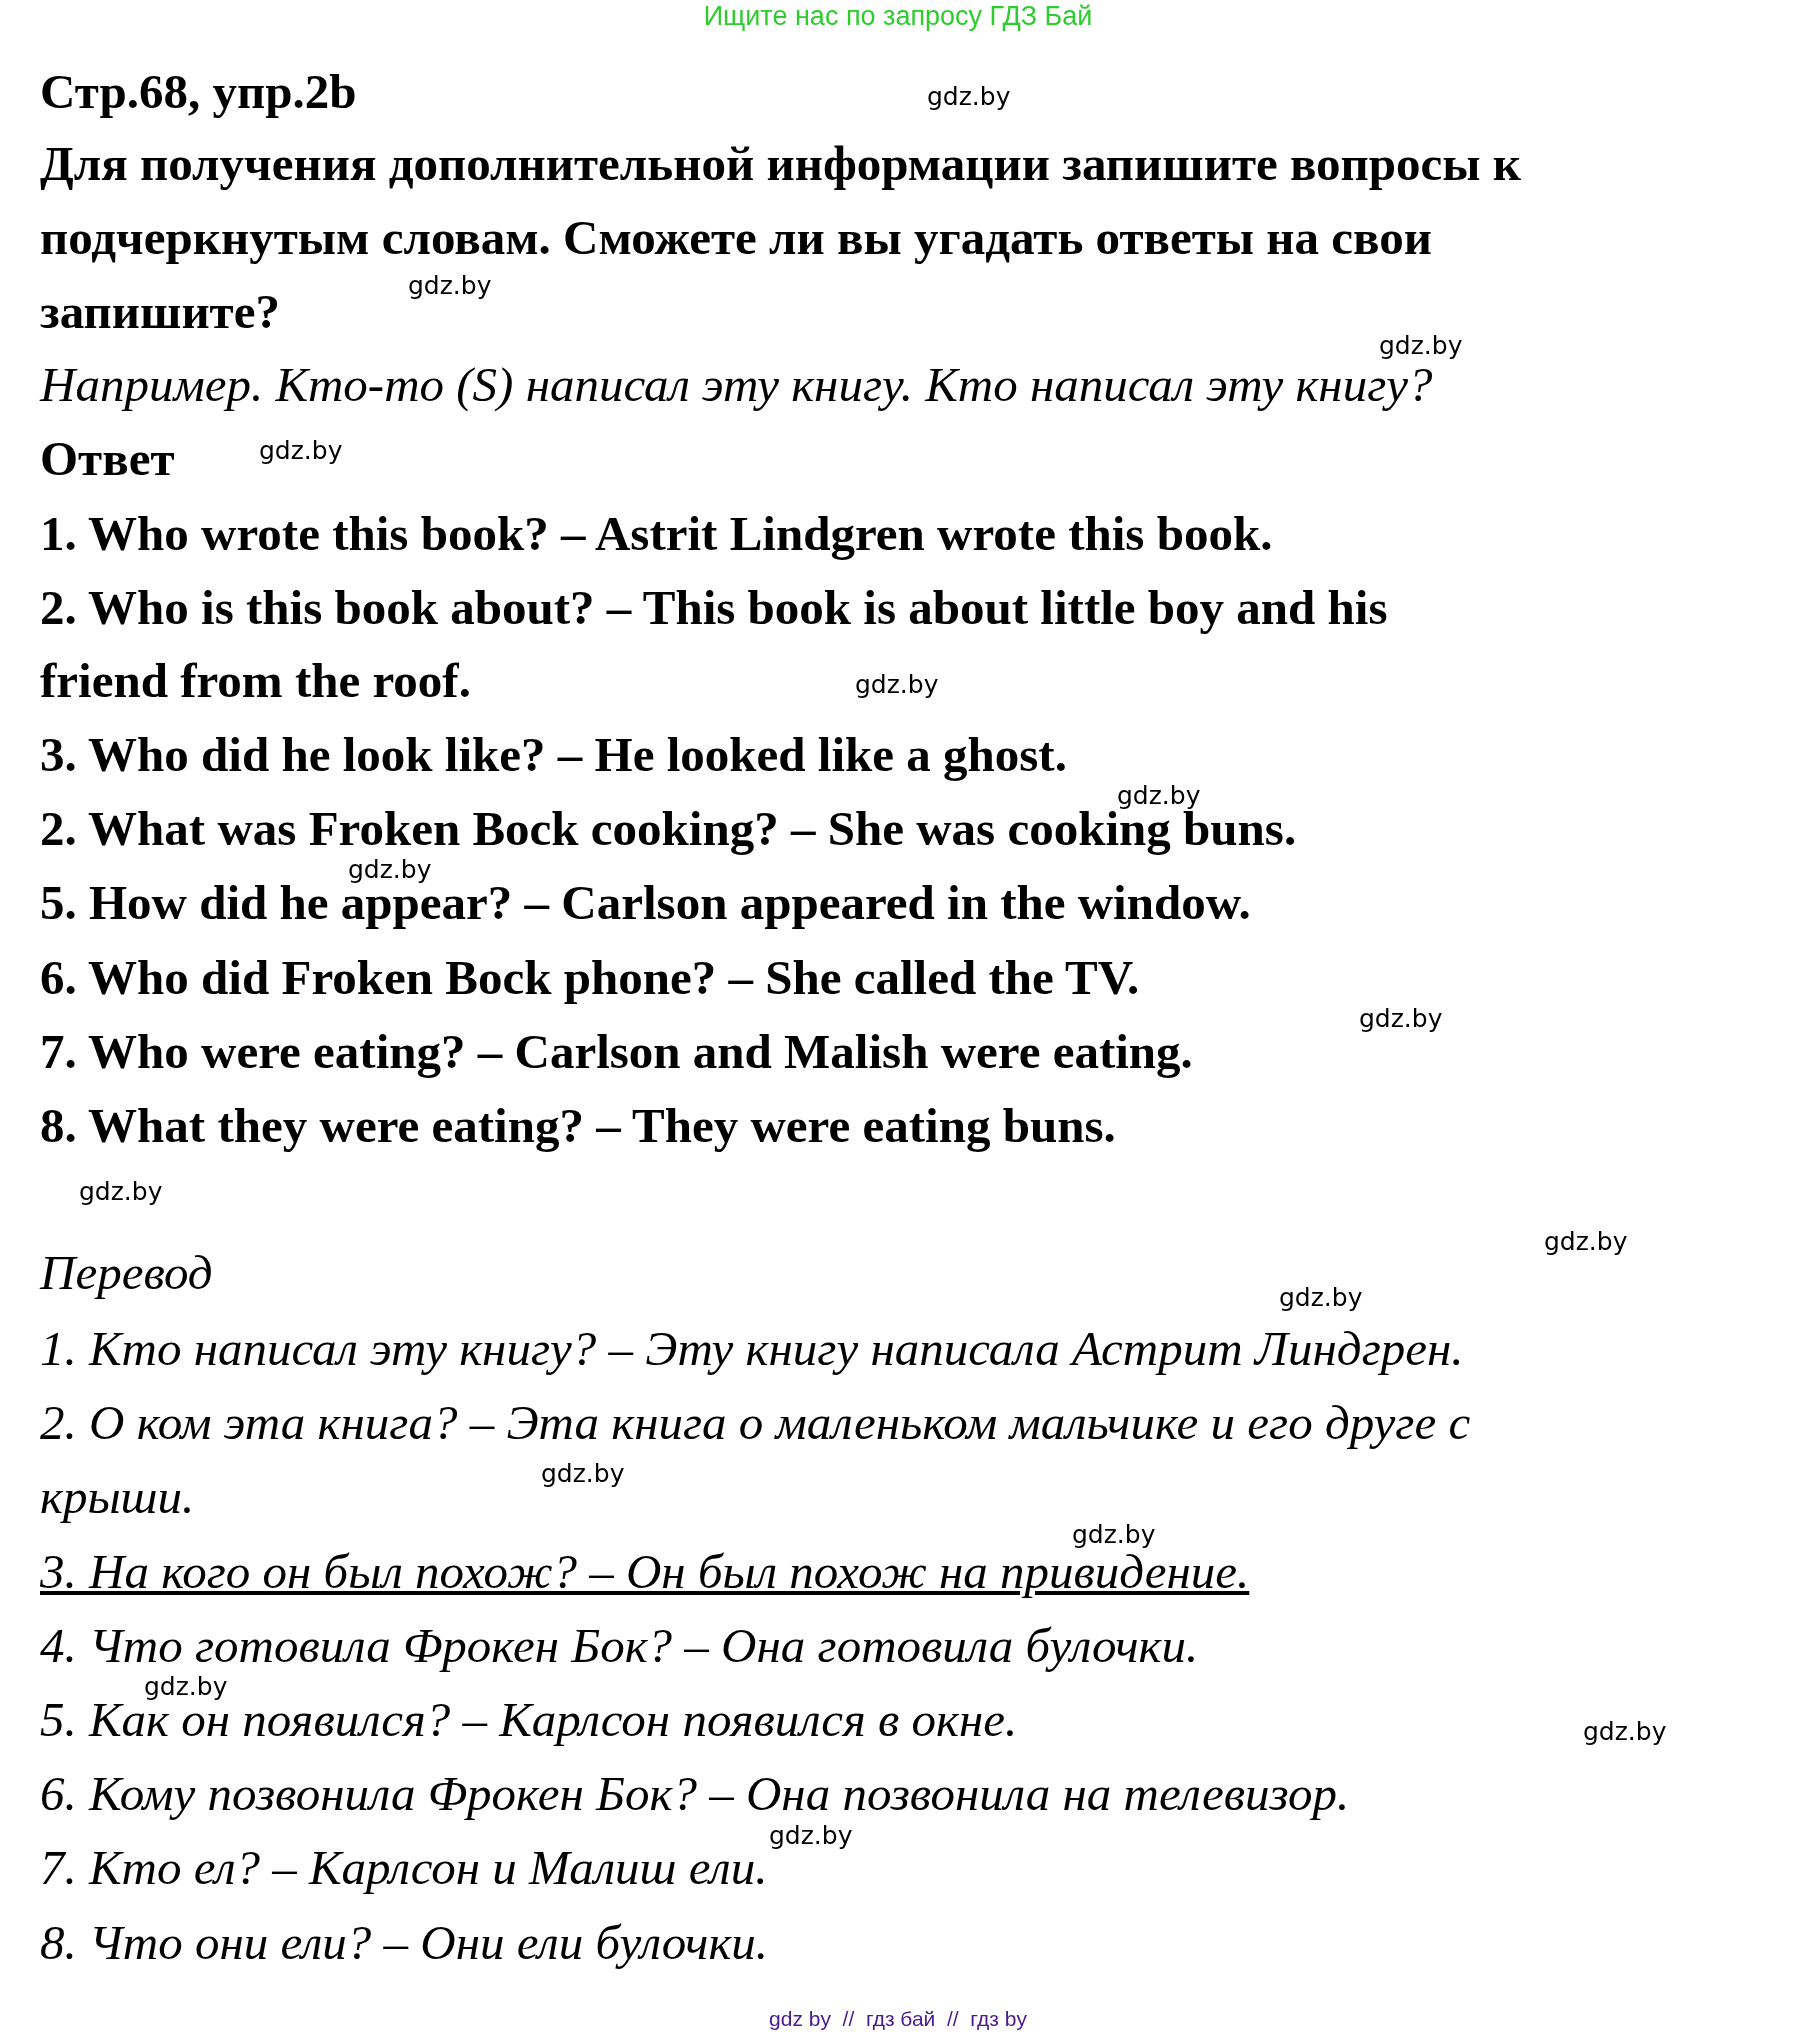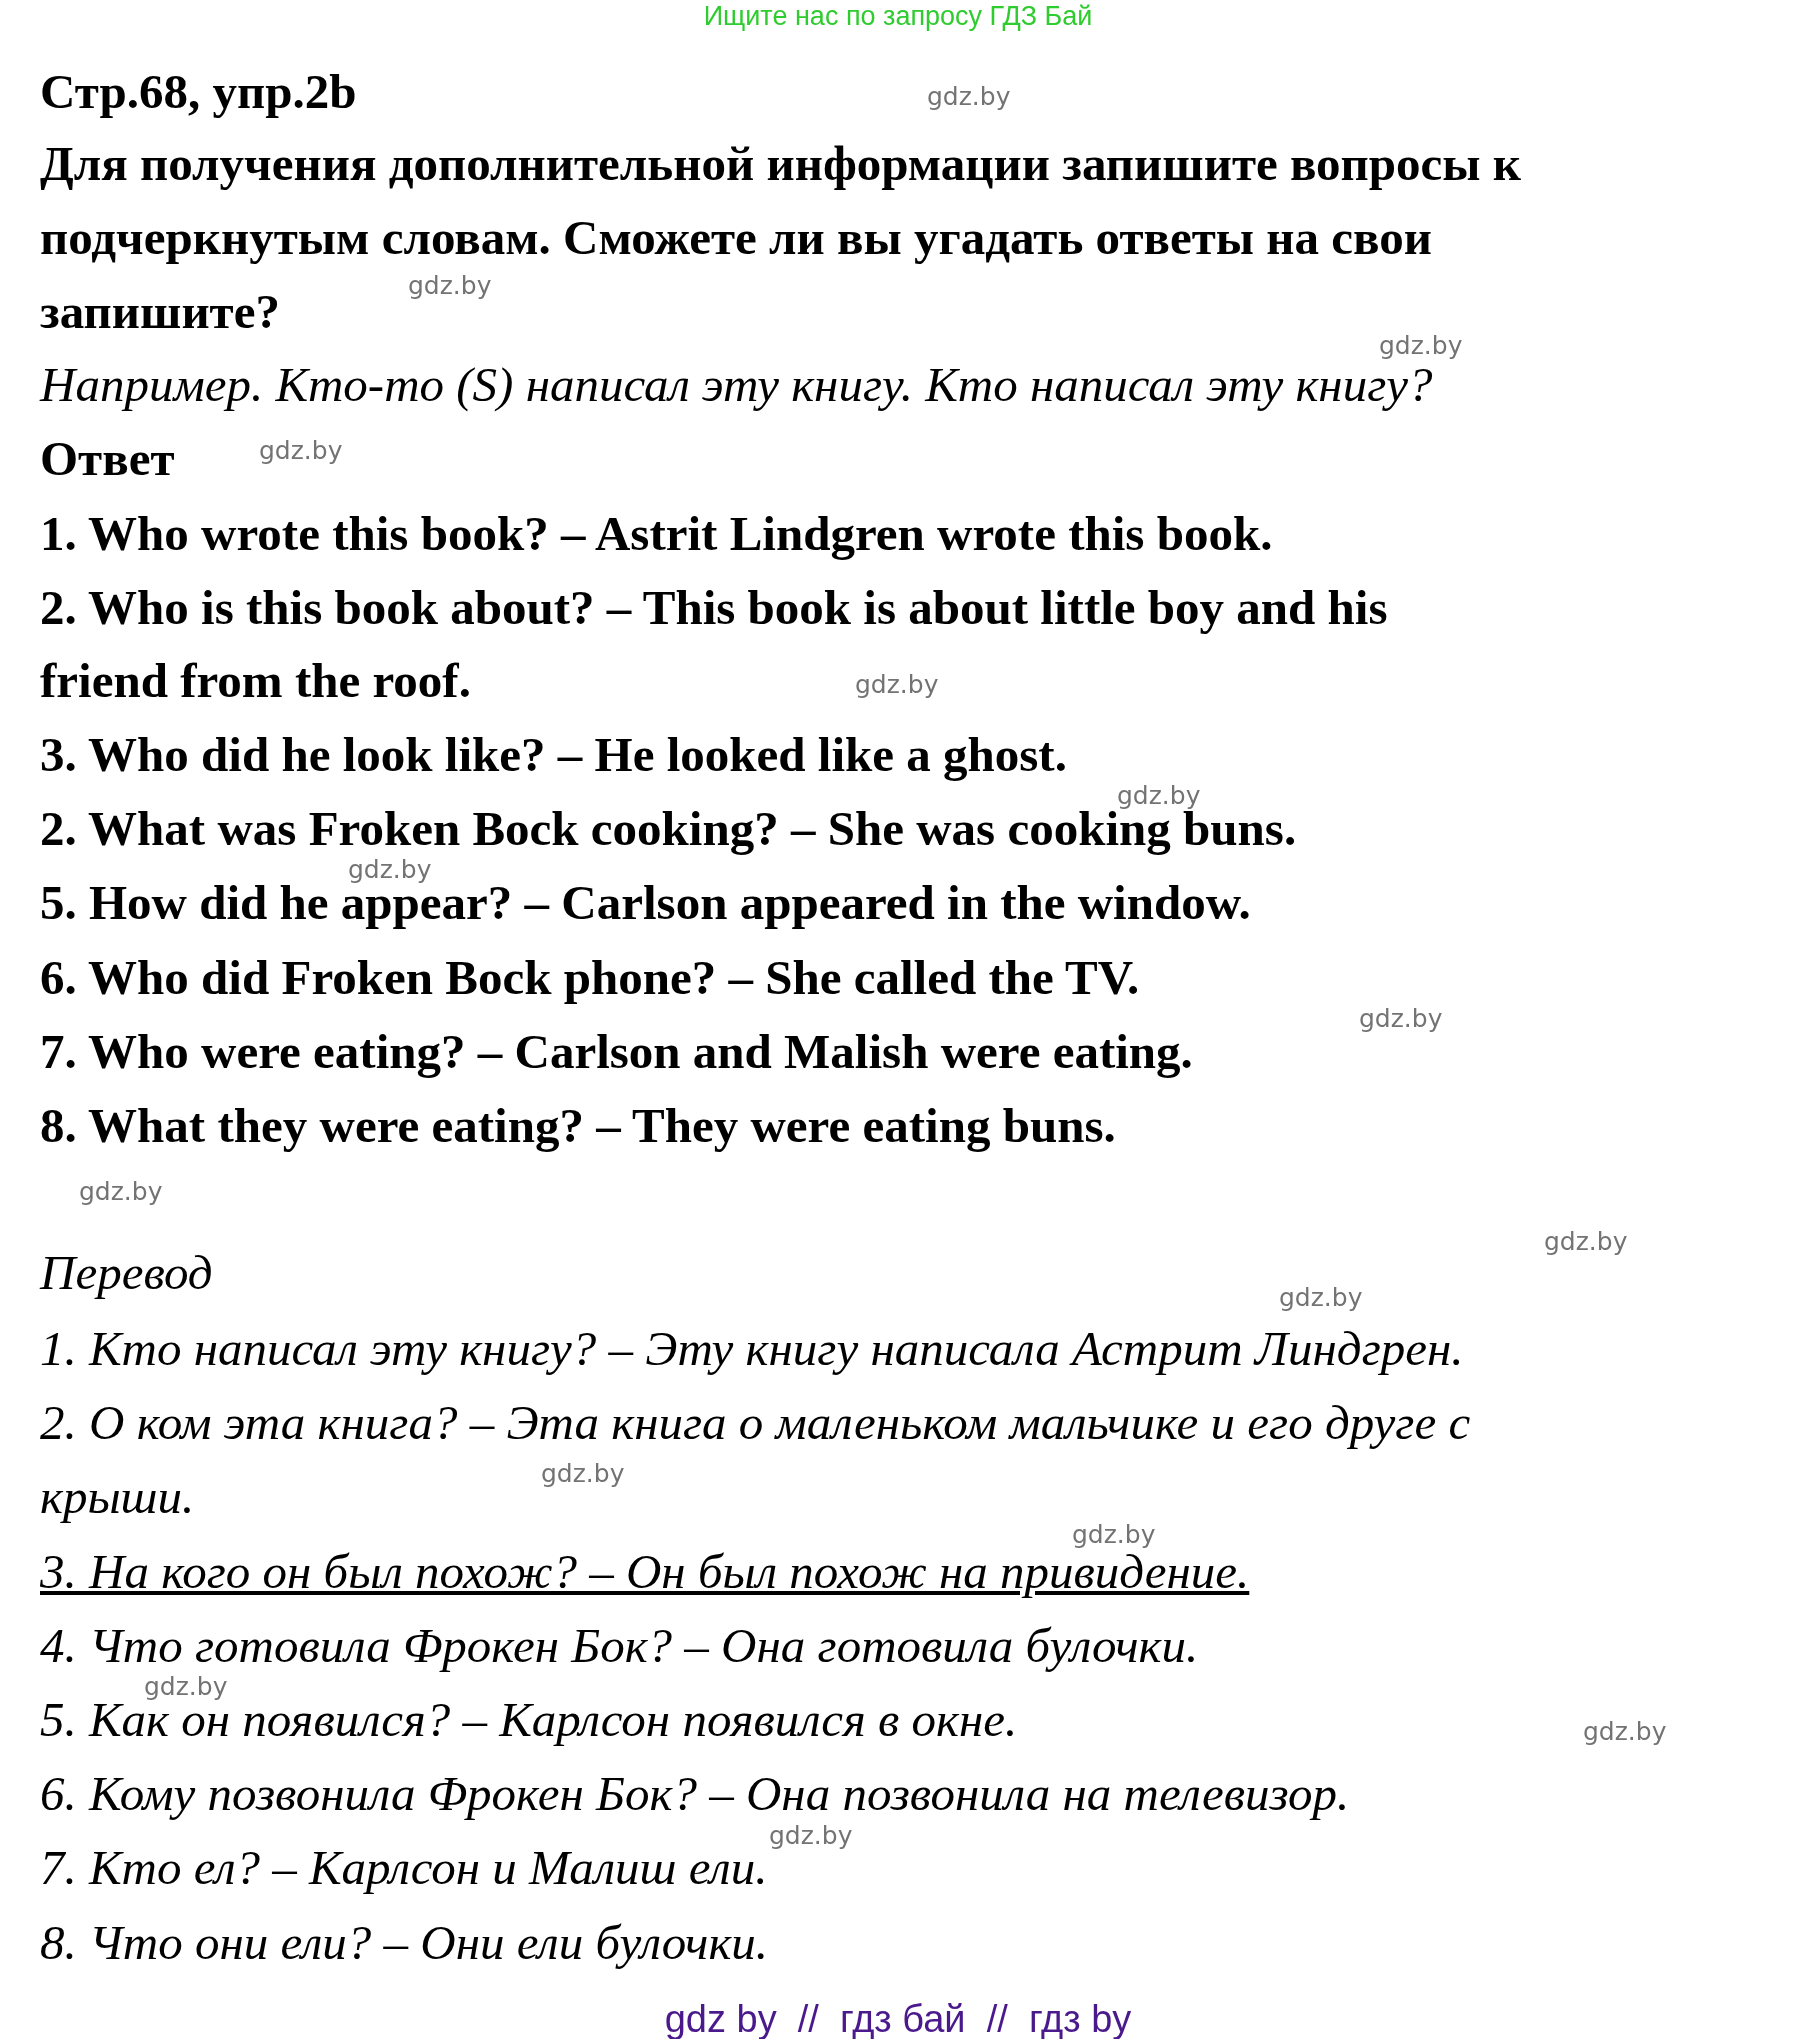--- a/index.html
+++ b/index.html
@@ -8,38 +8,38 @@
     position: absolute; left: 0; right: 0; top: 0;
     text-align: center;
     font-family: "Liberation Sans", sans-serif;
     font-size: 27px; line-height: 33px;
     color: #2ecc2e;
   }
   .footer {
     position: absolute; left: 0; right: 0; top: 2000px;
     text-align: center;
     font-family: "Liberation Sans", sans-serif;
-    font-size: 38px; line-height: 38px;
+    font-size: 21px; line-height: 38px;
     color: #4a1a8c;
     white-space: pre;
   }
   .line {
     position: absolute; left: 40px;
     font-family: "Liberation Serif", serif;
     font-size: 49px; line-height: 58px;
     color: #000;
     white-space: nowrap;
   }
   .bold { font-weight: bold; }
   .italic { font-style: italic; }
   .wm {
     position: absolute;
     font-family: "DejaVu Sans", sans-serif;
     font-size: 25px; line-height: 29px;
-    color: #737373;
+    color: #000000;
     white-space: nowrap;
   }
 </style>
 </head>
 <body>
 
 <div class="header">Ищите нас по запросу ГДЗ Бай</div>
 
 <div class="line bold" style="top:63px;">Стр.68, упр.2b</div>
 

